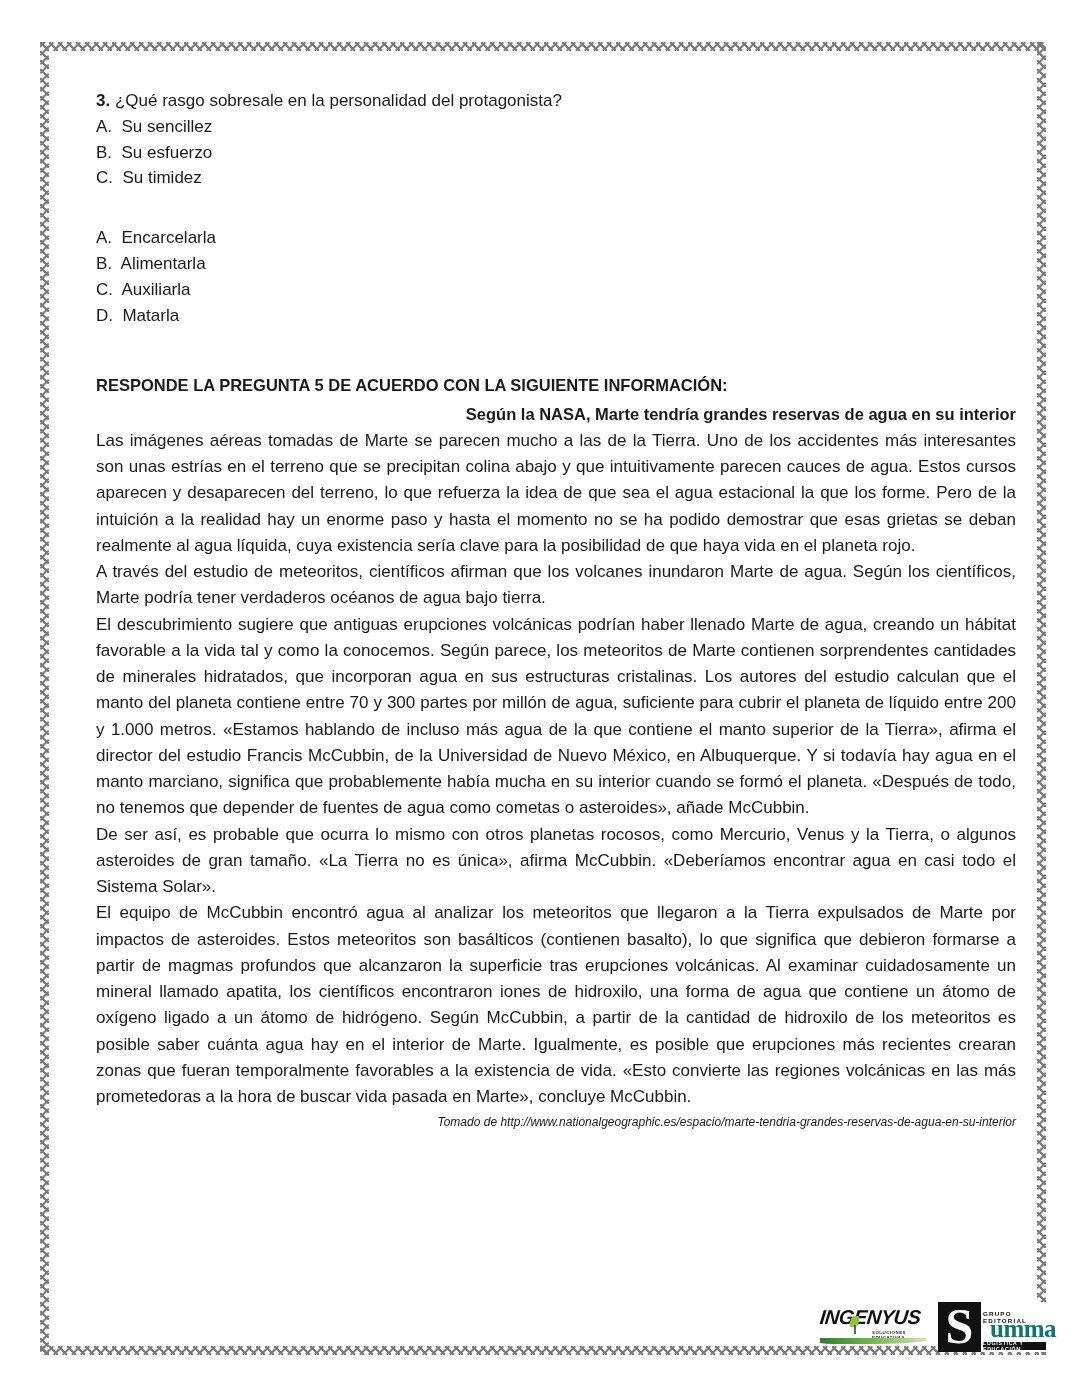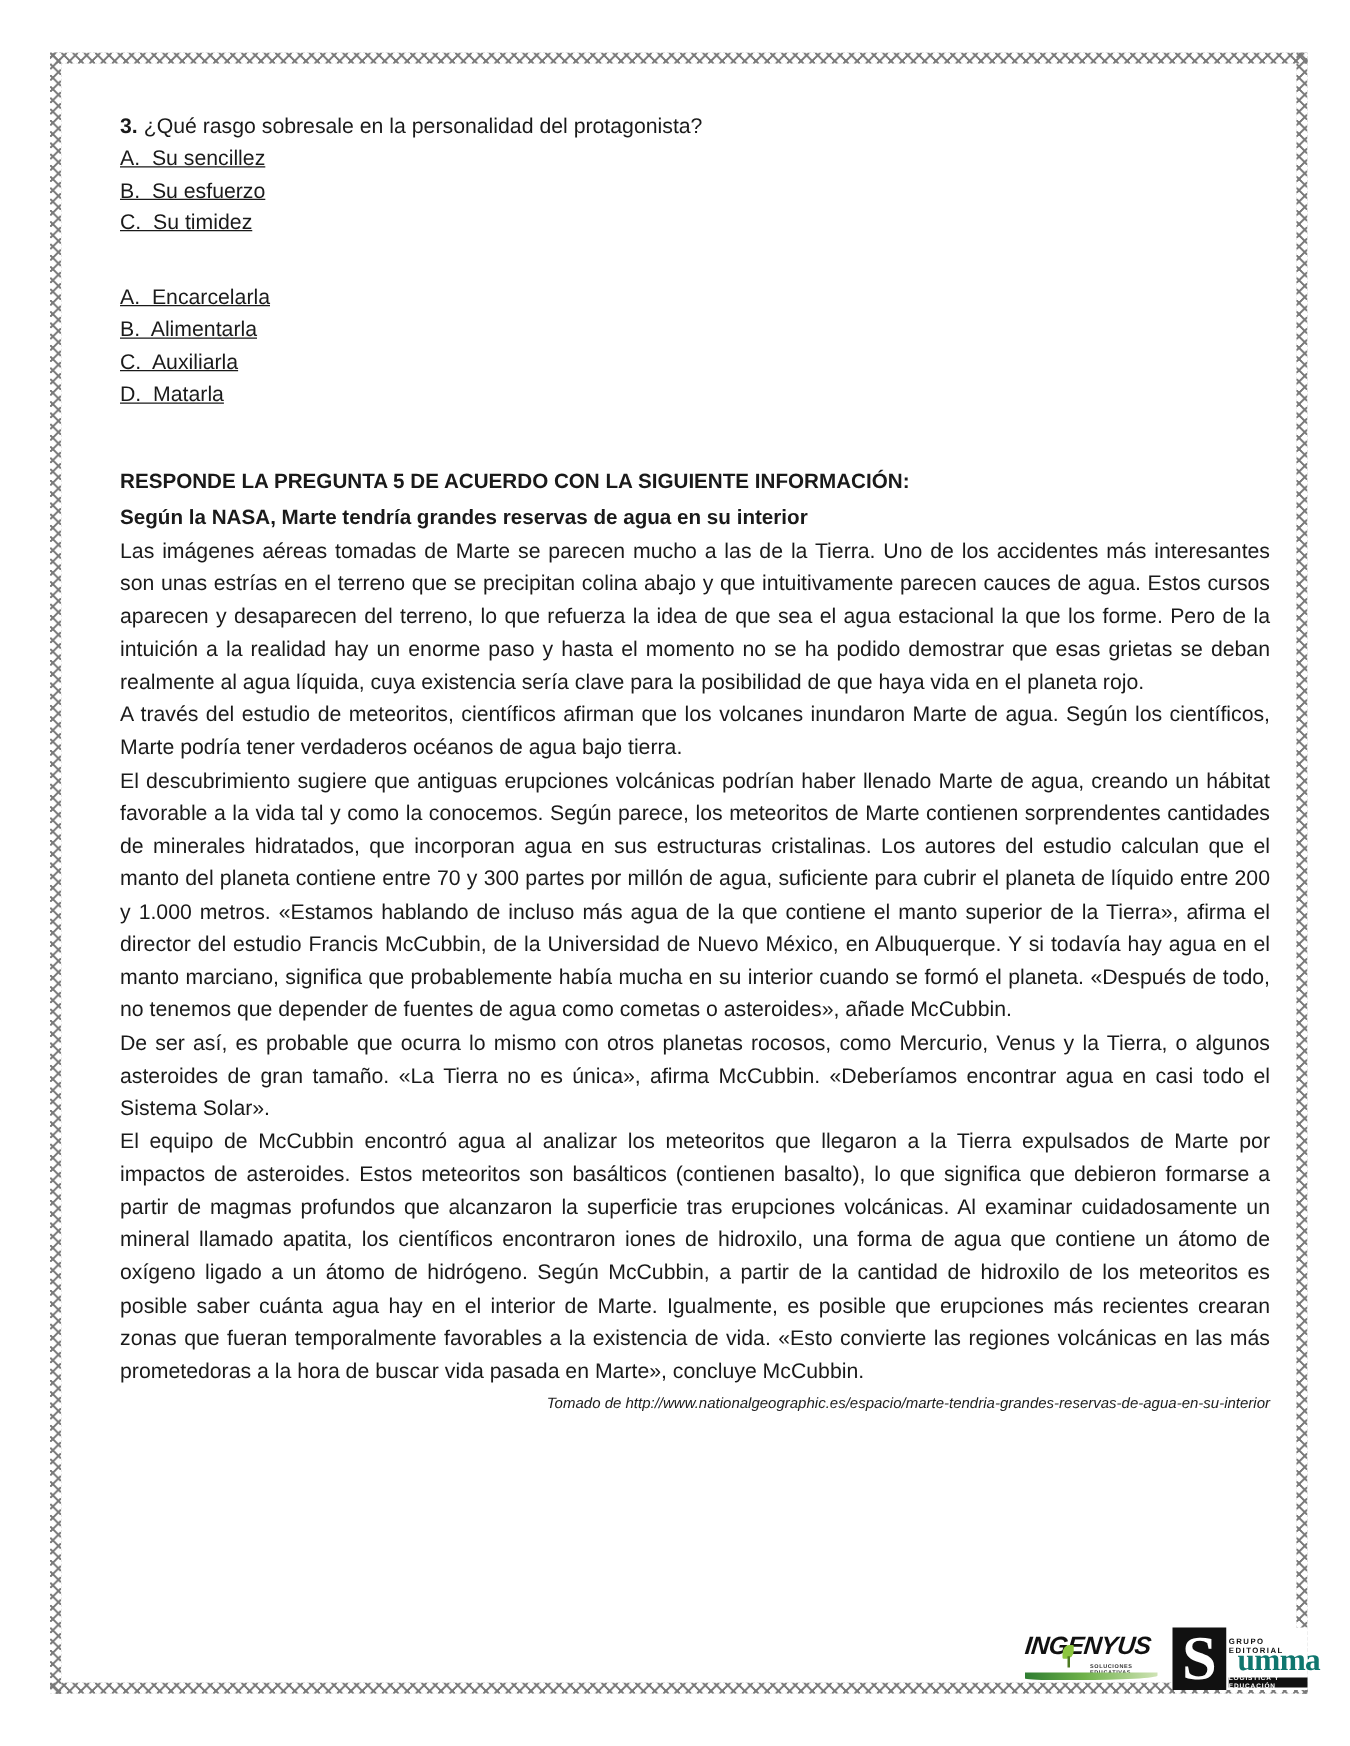--- a/index.html
+++ b/index.html
@@ -84,33 +84,32 @@
     line-height: 1.52;
     margin: 0;
   }
   .q-stem .q-num { font-weight: bold; }
 
   .opt {
     font-size: 17px;
     line-height: 1.52;
     margin: 0;
     white-space: pre;
-    text-decoration: underline;
   }
 
   .section-head {
     margin-top: 44px;
     font-size: 16.5px;
     font-weight: bold;
     line-height: 1.5;
   }
   .section-subhead {
     font-size: 16.5px;
     font-weight: bold;
-    text-align: left;
+    text-align: right;
     line-height: 1.6;
     margin-top: 4px;
   }
 
   .body-text {
     font-size: 17px;
     line-height: 1.545;
     text-align: justify;
     text-justify: inter-word;
     margin: 0;

